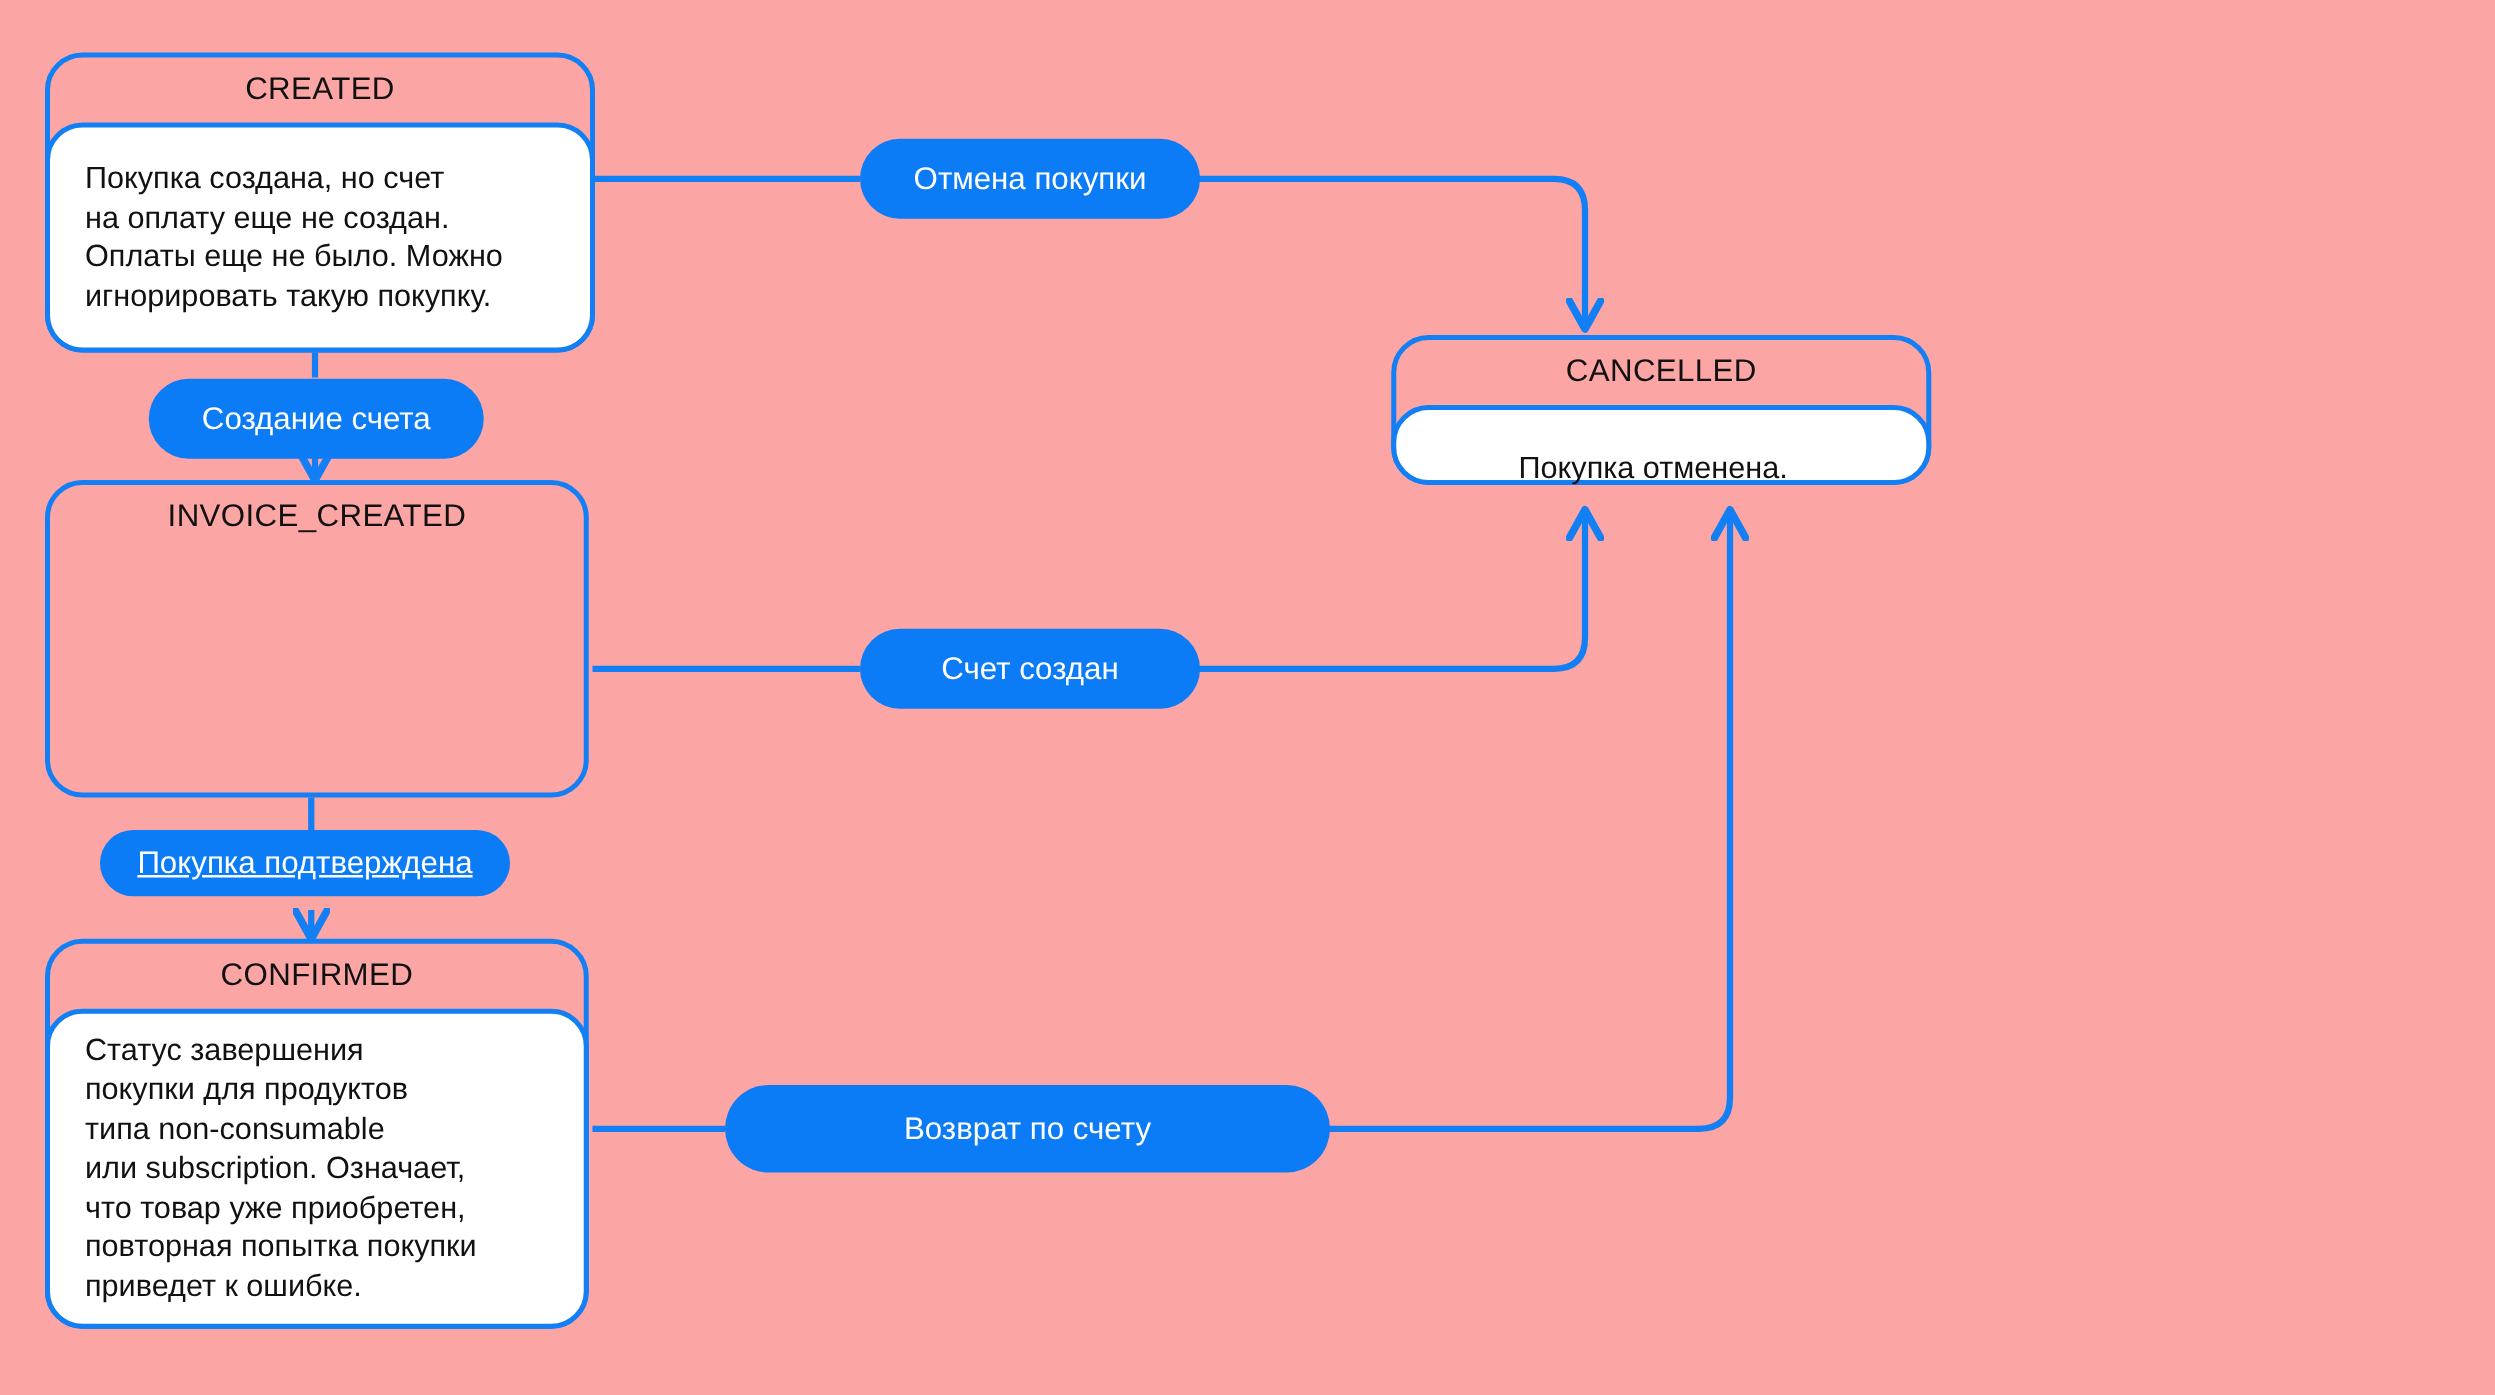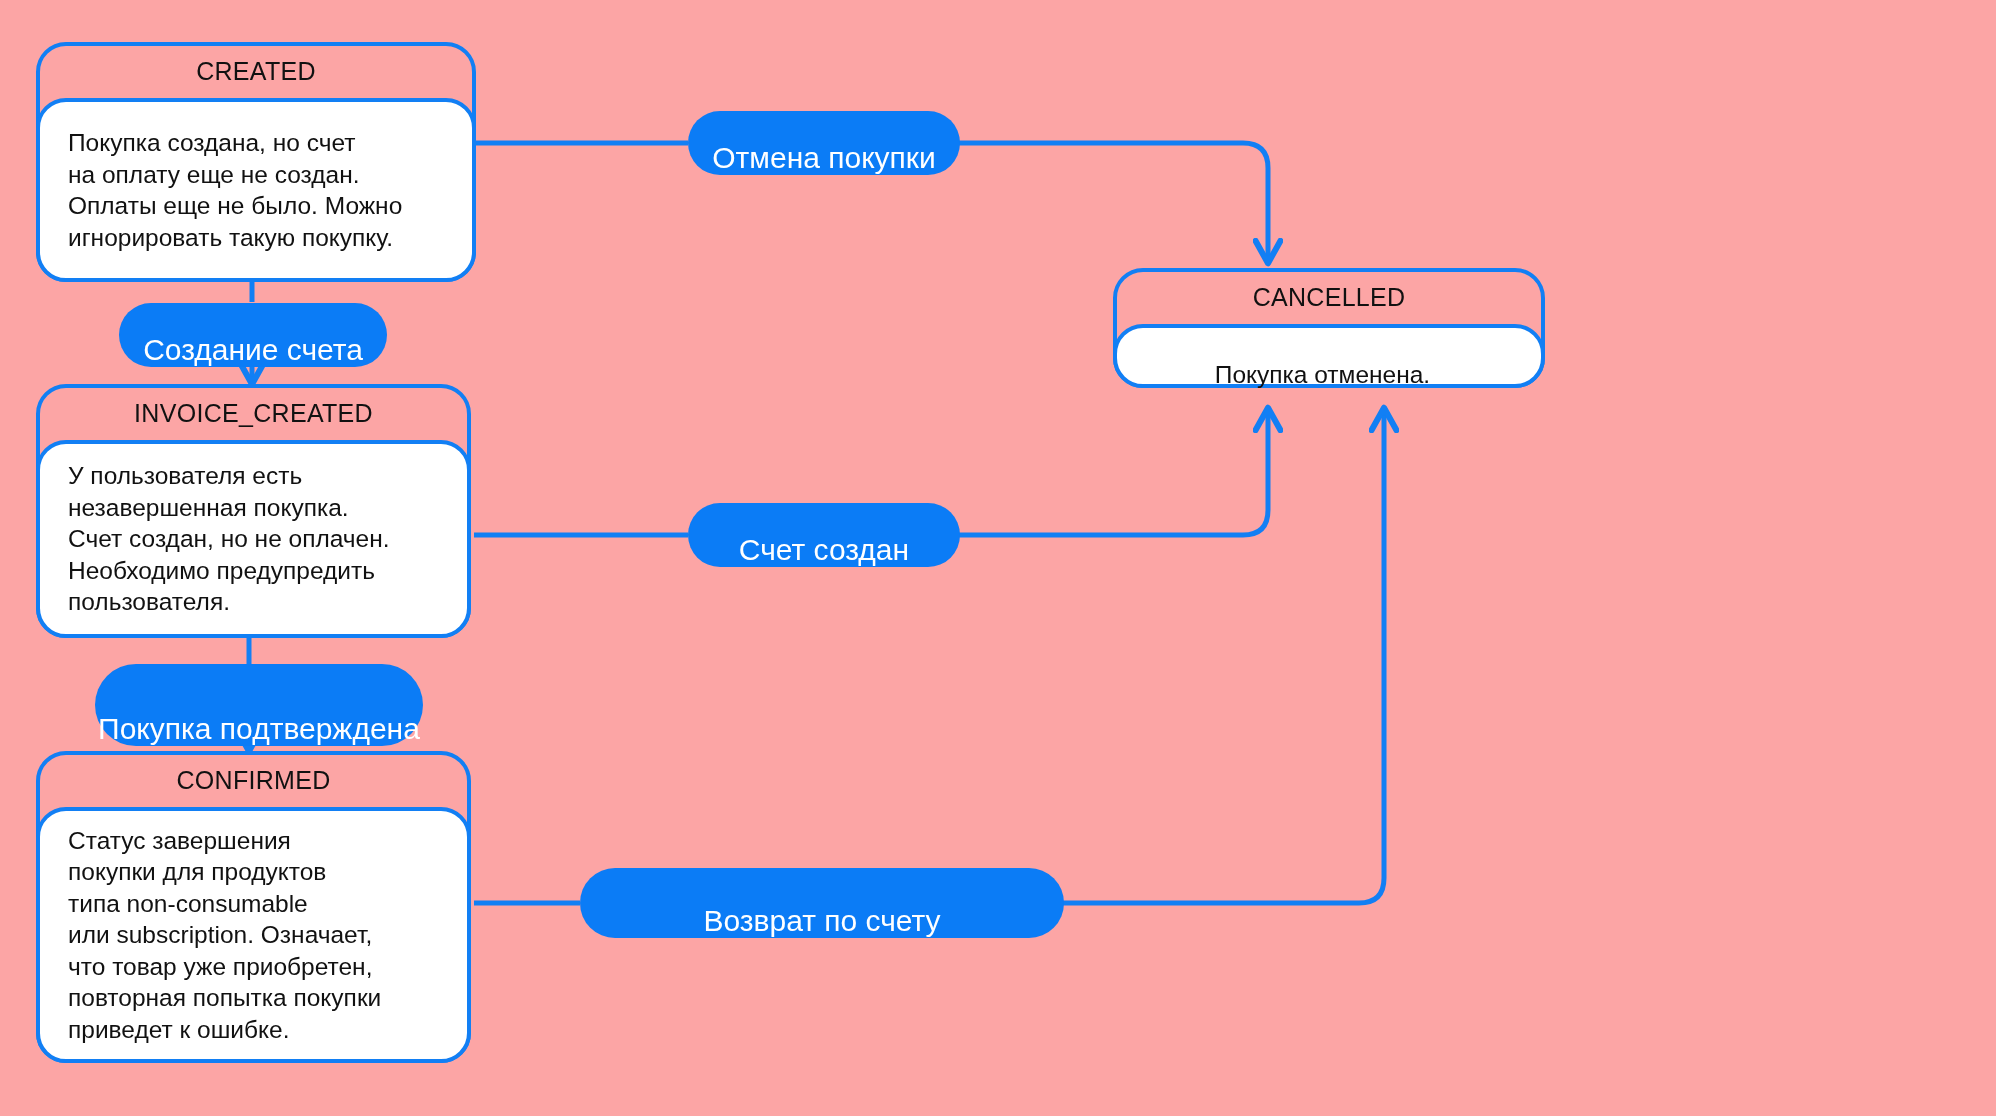--- a/index.html
+++ b/index.html
@@ -88,23 +88,23 @@
     text-align: right;
     margin-top: 38px;
   }
 
   
   .pill {
     position: absolute;
     background: #0B7CF6;
     border-radius: 999px;
     color: #ffffff;
-    font-size: 30px;
+    font-size: 25px;
     display: flex;
-    align-items: flex-end;
+    align-items: center;
     justify-content: center;
     white-space: nowrap;
     box-sizing: border-box;
     z-index: 6;
   }
 </style>
 </head>
 <body>
 
 <div id="stage">
@@ -149,27 +149,20 @@
       <div class="body-text">Покупка создана, но счет
 на оплату еще не создан.
 Оплаты еще не было. Можно
 игнорировать такую покупку.</div>
     </div>
   </div>
 
   <div class="node" style="left:36px; top:384px; width:435px; height:254px;">
     <div class="outer"></div>
     <div class="title">INVOICE_CREATED</div>
-    <div class="body">
-      <div class="body-text">У пользователя есть
-незавершенная покупка.
-Счет создан, но не оплачен.
-Необходимо предупредить
-пользователя.</div>
-    </div>
   </div>
 
   <div class="node" style="left:36px; top:751px; width:435px; height:312px;">
     <div class="outer"></div>
     <div class="title">CONFIRMED</div>
     <div class="body">
       <div class="body-text">Статус завершения
 покупки для продуктов
 типа non-consumable
 или subscription. Означает,
@@ -184,21 +177,21 @@
     <div class="title">CANCELLED</div>
     <div class="body">
       <div class="body-text">Покупка отменена.</div>
     </div>
   </div>
 
   <div class="pill" style="left:119px; top:303px; width:268px; height:64px;">
     <span>Создание счета</span>
   </div>
 
-  <div class="pill" style="left:95px; top:664px; width:328px; height:82px;">
+  <div class="pill" style="left:80px; top:664px; width:328px; height:53px;text-decoration:underline;">
     <span>Покупка подтверждена</span>
   </div>
 
   <div class="pill" style="left:688px; top:111px; width:272px; height:64px;">
     <span>Отмена покупки</span>
   </div>
 
   <div class="pill" style="left:688px; top:503px; width:272px; height:64px;">
     <span>Счет создан</span>
   </div>

